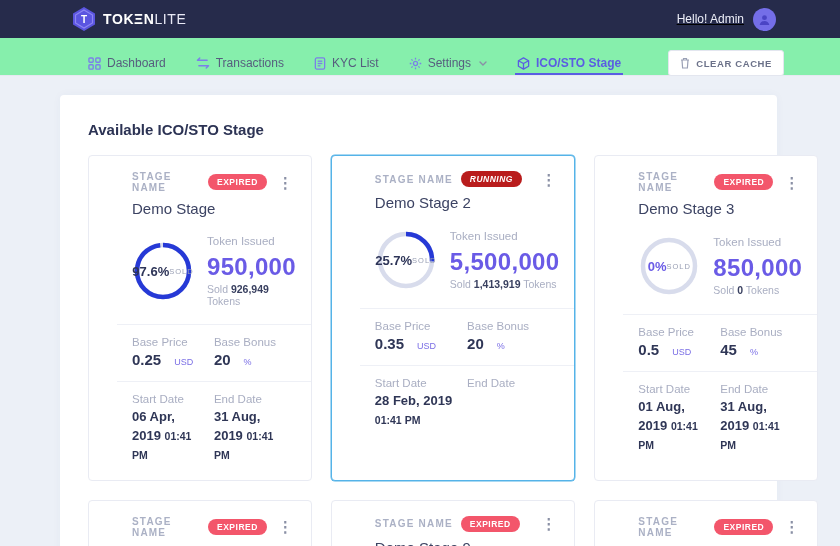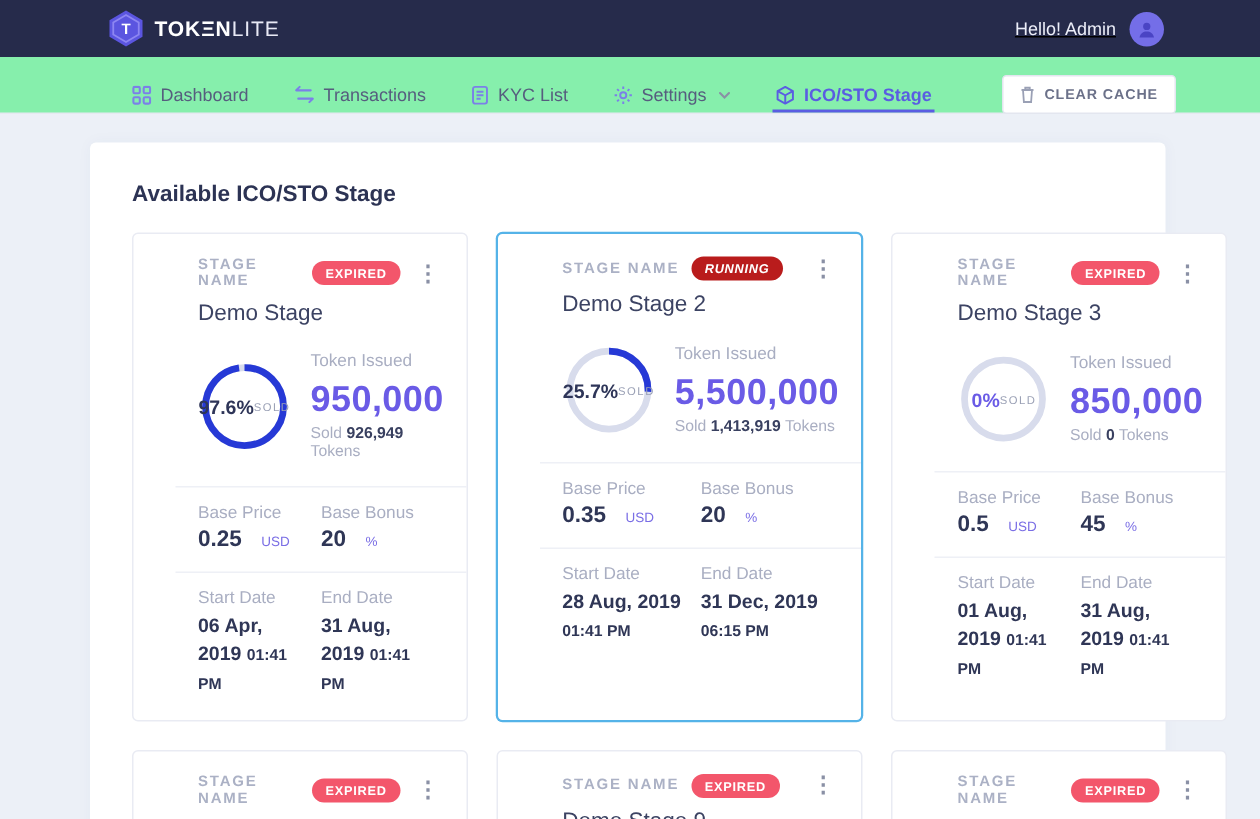--- a/index.html
+++ b/index.html
@@ -247,25 +247,24 @@
           </div>
           <div class="col">
             <div class="mini-label">Base Bonus</div>
             <div class="val"><span>20</span><span class="unit">%</span></div>
           </div>
         </div>
 
         <div class="card-cols card-dates">
           <div class="col">
             <div class="mini-label">Start Date</div>
-            <div class="dval"><span>28 Aug, 2019</span> <span class="time">01:41 PM</span></div>
+            <div class="dval"><span>28 Feb, 2019</span> <span class="time">01:41 PM</span></div>
           </div>
           <div class="col">
             <div class="mini-label">End Date</div>
-            <div class="dval"><span>31 Dec, 2019</span> <span class="time">06:15 PM</span></div>
           </div>
         </div>
       </div>
 
       <div class="card">
         <div class="card-head">
           <div class="head-row">
             <span class="stage-label">STAGE NAME</span>
             <span class="badge" style="background: rgb(243, 86, 107);">EXPIRED</span>
             <span class="menu-dots">⋮</span>

